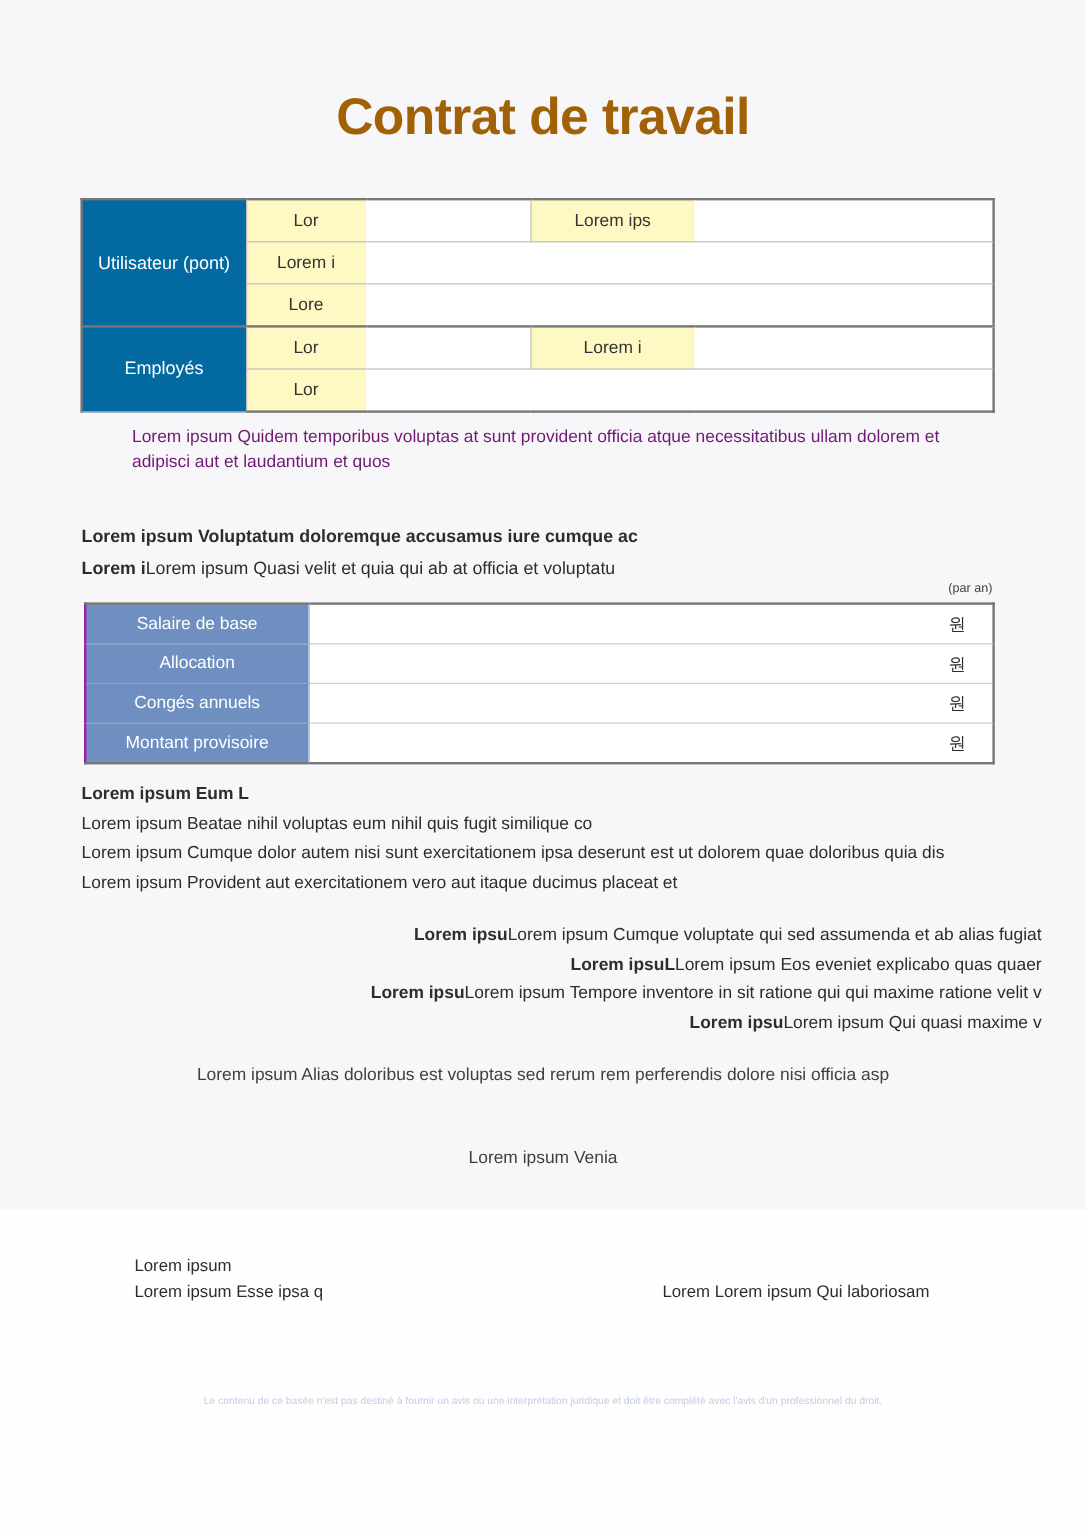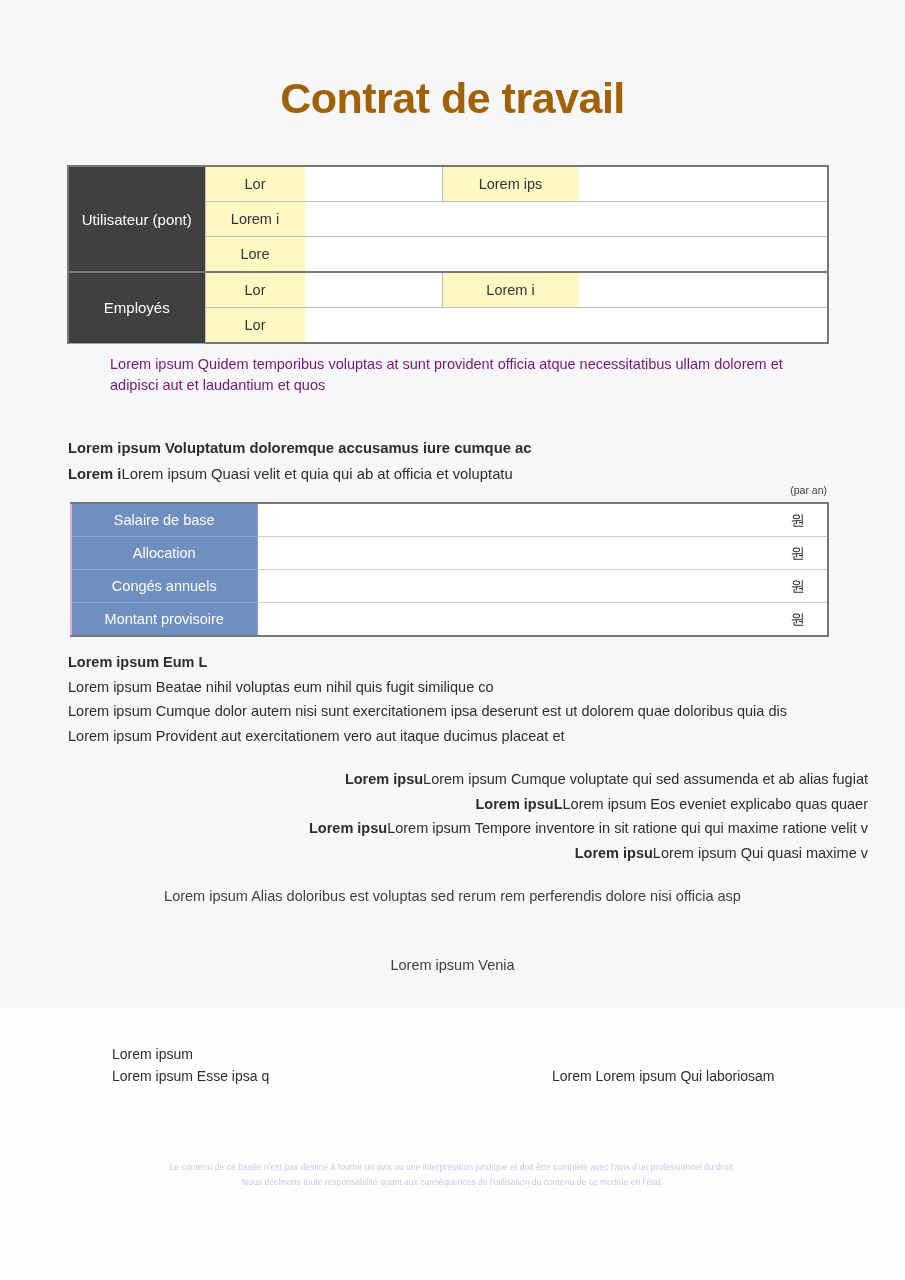--- a/index.html
+++ b/index.html
@@ -65,21 +65,21 @@
     border-collapse: collapse;
     table-layout: fixed;
   }
   .table-parties td {
     height: 34px;
     border: 1px solid #bfbfbf;
     font-size: 14.5px;
     padding: 0;
   }
   .table-parties td.party {
-    background: #404040;
+    background: #0369a1;
     color: #ffffff;
     text-align: center;
     font-size: 15px;
     border: 1px solid #8aa4cb;
     border-right: 1px solid #bfbfbf;
   }
   .table-parties td.fieldlabel {
     background: #fef9c3;
     text-align: center;
     color: #333333;
@@ -154,21 +154,21 @@
     border: 1px solid #8aa4cb;
   }
   .table-salary td.amount {
     background: #ffffff;
     text-align: right;
     padding-right: 22px;
     color: #2d2d2d;
   }
   .table-salary tr:first-child td { border-top: 2px solid #777777; }
   .table-salary tr:last-child td { border-bottom: 2px solid #777777; }
-  .table-salary td.edge-left { border-left: 2px solid #f9a8d4; }
+  .table-salary td.edge-left { border-left: 2px solid #a21caf; }
   .table-salary td.edge-right { border-right: 2px solid #777777; }
 
   
   .block {
     position: absolute;
     left: 68px;
     width: 800px;
     font-size: 14.5px;
     line-height: 24.5px;
     color: #2d2d2d;
@@ -321,17 +321,16 @@
     <div class="sig-left">
       <div>Lorem ipsum</div>
       <div>Lorem ipsum Esse ipsa q</div>
     </div>
     <div class="sig-right">
       <div>Lorem Lorem ipsum Qui laboriosam</div>
     </div>
 
     <div class="disclaimer">
       <div>Le contenu de ce basée n'est pas destiné à fournir un avis ou une interprétation juridique et doit être complété avec l'avis d'un professionnel du droit.</div>
-      <div>Nous déclinons toute responsabilité quant aux conséquences de l'utilisation du contenu de ce modèle en l'état.</div>
     </div>
 
   </div>
 </div>
 
 </body></html>

